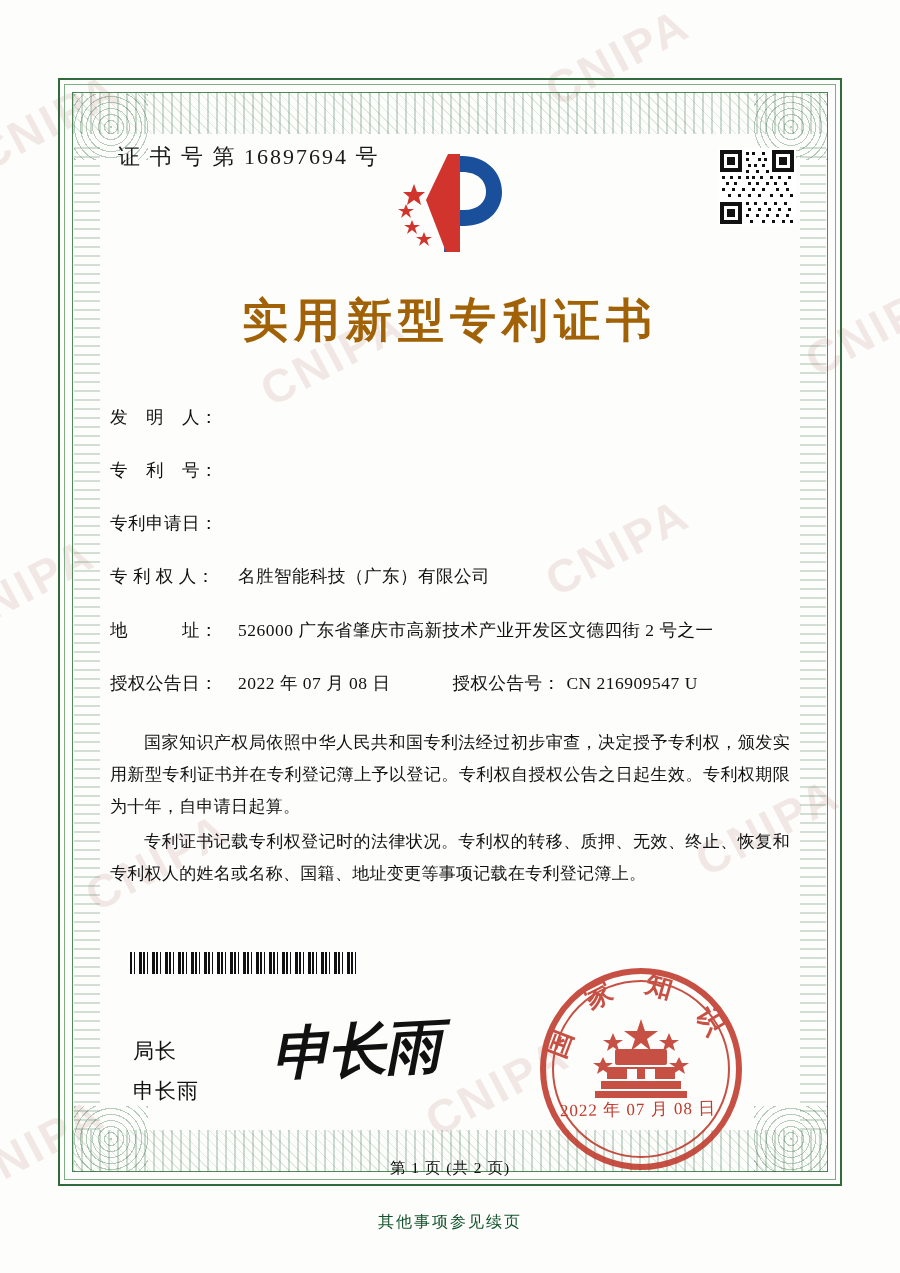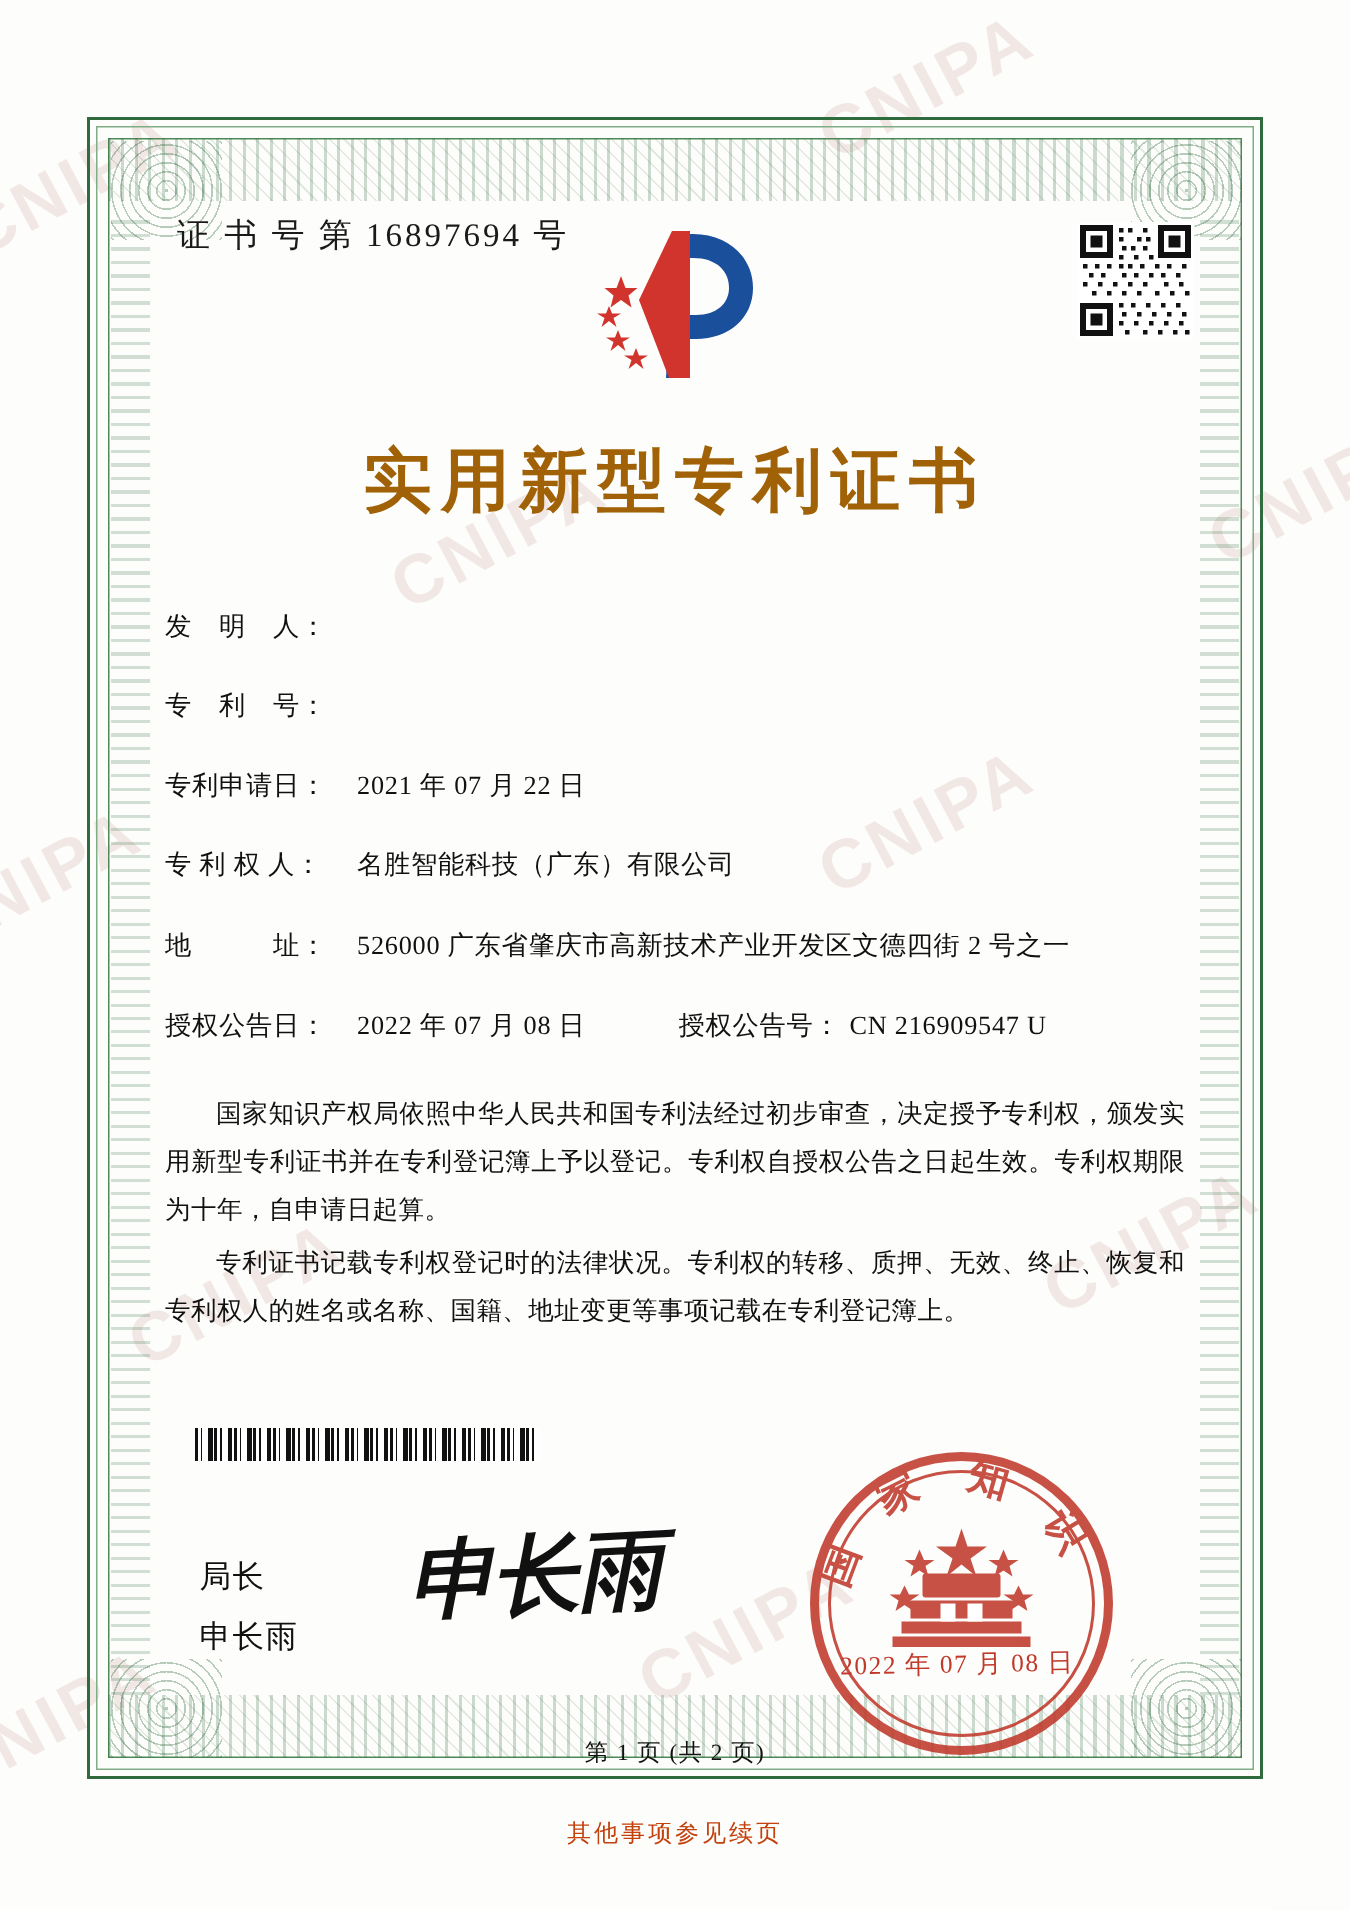--- a/index.html
+++ b/index.html
@@ -262,21 +262,21 @@
     letter-spacing: 1px;
   }
   .footer-note {
     position: absolute;
     left: 0;
     right: 0;
     top: 1212px;
     text-align: center;
     font-size: 16px;
     letter-spacing: 2px;
-    color: #c2410c;
+    color: #14532d;
   }
 </style>
 </head>
 <body>
 
 <div class="page">
 
   <div class="wm wm1">CNIPA</div>
   <div class="wm wm2">CNIPA</div>
   <div class="wm wm3">CNIPA</div>
@@ -407,21 +407,20 @@
       <div class="frow">
         <div class="flabel">发　明　人：</div>
       </div>
 
       <div class="frow">
         <div class="flabel">专　利　号：</div>
       </div>
 
       <div class="frow">
         <div class="flabel">专利申请日：</div>
-        <div class="fvalue">2021 年 07 月 22 日</div>
       </div>
 
       <div class="frow">
         <div class="flabel">专 利 权 人：</div>
         <div class="fvalue">名胜智能科技（广东）有限公司</div>
       </div>
 
       <div class="frow">
         <div class="flabel">地　　　址：</div>
         <div class="fvalue">526000 广东省肇庆市高新技术产业开发区文德四街 2 号之一</div>

